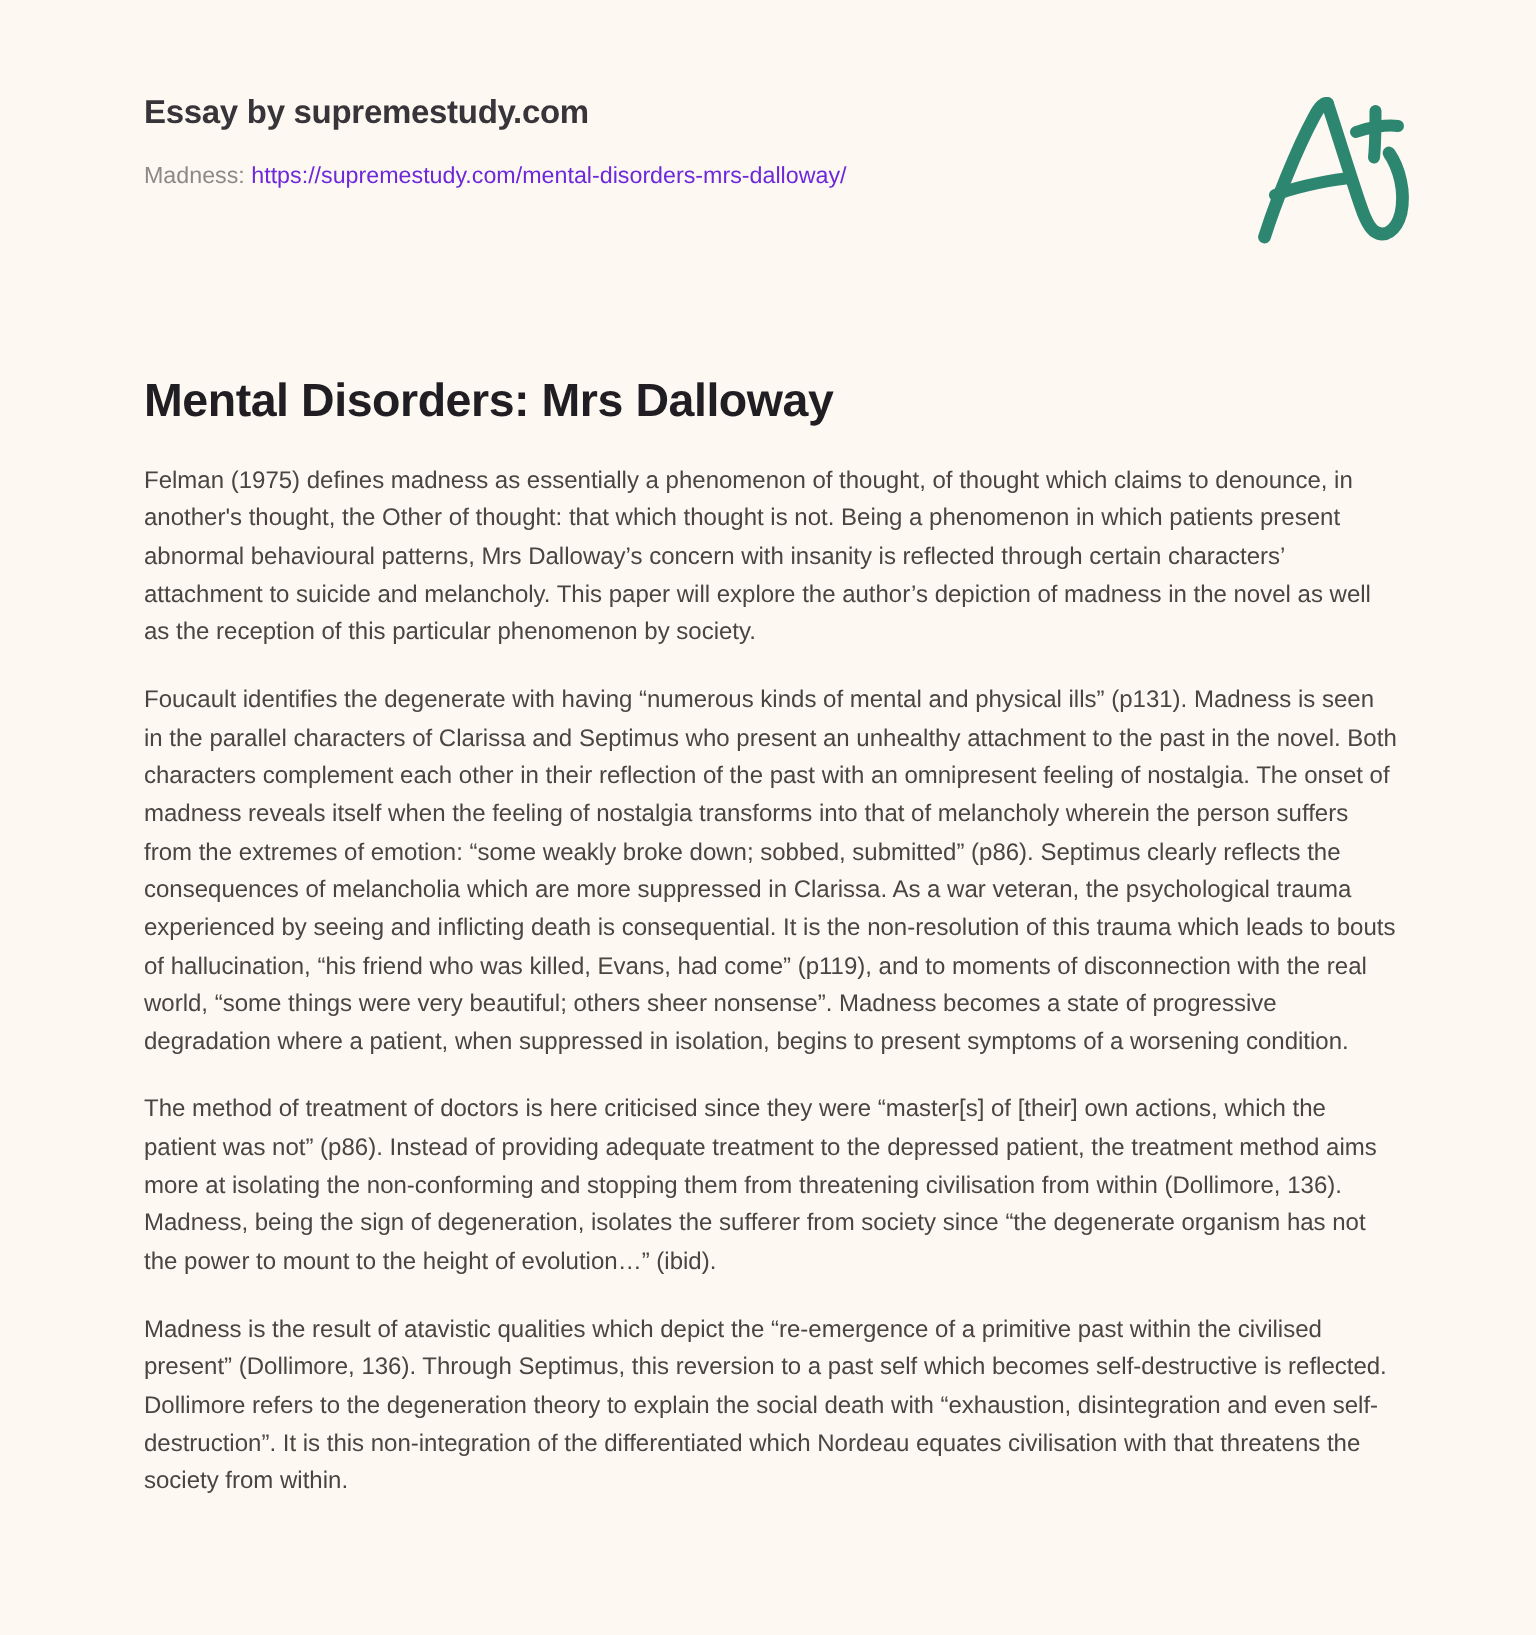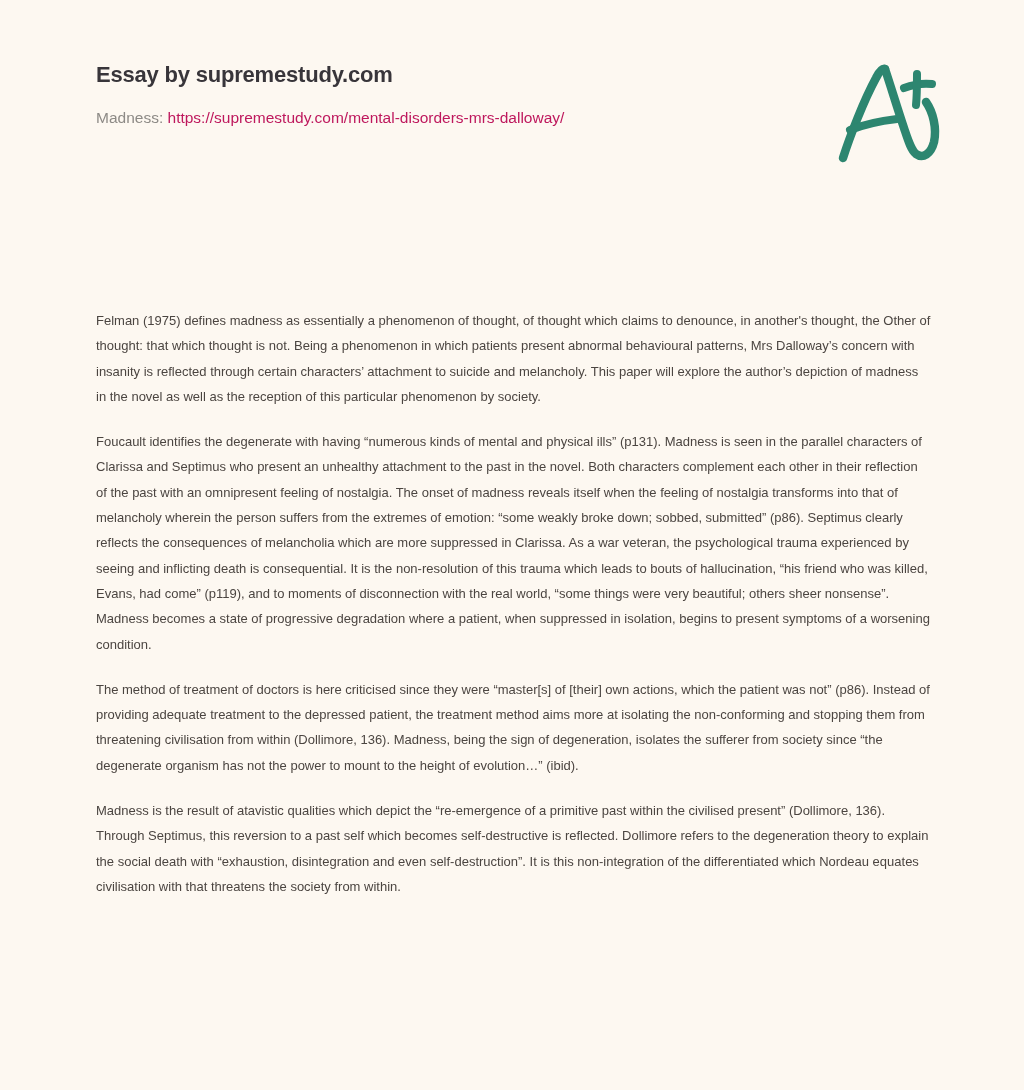--- a/index.html
+++ b/index.html
@@ -48,21 +48,21 @@
     padding-top: 20px;
     font-size: 15.5px;
     line-height: 1.3;
     color: #8d8a86;
     white-space: nowrap;
   }
   .source-label {
     color: #8d8a86;
   }
   .source-url {
-    color: #be185d;
+    color: #6d28d9;
     text-decoration: none;
     word-break: break-all;
   }
 
   
   .logo {
     position: absolute;
     right: 78px;
     top: 58px;
     width: 118px;
@@ -92,21 +92,21 @@
   
   .article {
     position: absolute;
     left: 96px;
     top: 308px;
     width: 836px;
   }
 
   .article p {
     margin: 0 0 20px 0;
-    font-size: 13px;
+    font-size: 16px;
     line-height: 25.3px;
     color: #4b4541;
     text-align: left;
   }
   .article p:last-child {
     margin-bottom: 0;
   }
 </style>
 </head>
 <body>
@@ -132,20 +132,21 @@
 
         <path d="M22 72 C 32 68, 52 63, 69 61" stroke-width="8"></path>
 
         <path d="M76 30 C 84 27, 96 25, 104 26" stroke-width="8"></path>
 
         <path d="M89 16 C 89 26, 89 38, 88 47" stroke-width="8"></path>
       </g>
     </svg>
   </div>
 
+  <h1 class="title">Mental Disorders: Mrs Dalloway</h1>
 
   <div class="article">
     <p>Felman (1975) defines madness as essentially a phenomenon of thought, of thought which claims to denounce, in another's thought, the Other of thought: that which thought is not. Being a phenomenon in which patients present abnormal behavioural patterns, Mrs Dalloway’s concern with insanity is reflected through certain characters’ attachment to suicide and melancholy. This paper will explore the author’s depiction of madness in the novel as well as the reception of this particular phenomenon by society.</p>
     <p>Foucault identifies the degenerate with having “numerous kinds of mental and physical ills” (p131). Madness is seen in the parallel characters of Clarissa and Septimus who present an unhealthy attachment to the past in the novel. Both characters complement each other in their reflection of the past with an omnipresent feeling of nostalgia. The onset of madness reveals itself when the feeling of nostalgia transforms into that of melancholy wherein the person suffers from the extremes of emotion: “some weakly broke down; sobbed, submitted” (p86). Septimus clearly reflects the consequences of melancholia which are more suppressed in Clarissa. As a war veteran, the psychological trauma experienced by seeing and inflicting death is consequential. It is the non-resolution of this trauma which leads to bouts of hallucination, “his friend who was killed, Evans, had come” (p119), and to moments of disconnection with the real world, “some things were very beautiful; others sheer nonsense”. Madness becomes a state of progressive degradation where a patient, when suppressed in isolation, begins to present symptoms of a worsening condition.</p>
     <p>The method of treatment of doctors is here criticised since they were “master[s] of [their] own actions, which the patient was not” (p86). Instead of providing adequate treatment to the depressed patient, the treatment method aims more at isolating the non-conforming and stopping them from threatening civilisation from within (Dollimore, 136). Madness, being the sign of degeneration, isolates the sufferer from society since “the degenerate organism has not the power to mount to the height of evolution…” (ibid).</p>
     <p>Madness is the result of atavistic qualities which depict the “re-emergence of a primitive past within the civilised present” (Dollimore, 136). Through Septimus, this reversion to a past self which becomes self-destructive is reflected. Dollimore refers to the degeneration theory to explain the social death with “exhaustion, disintegration and even self-destruction”.  It is this non-integration of the differentiated which Nordeau equates civilisation with that threatens the society from within.</p>
   </div>
 
 </div>
 

